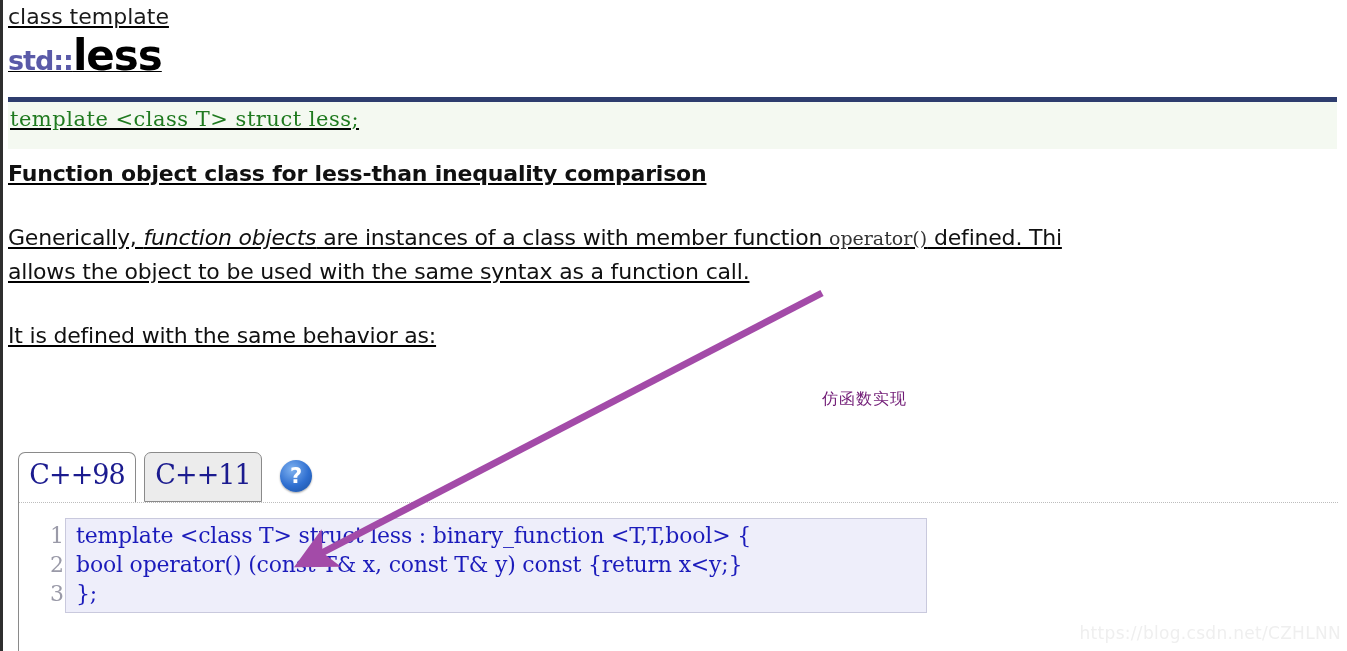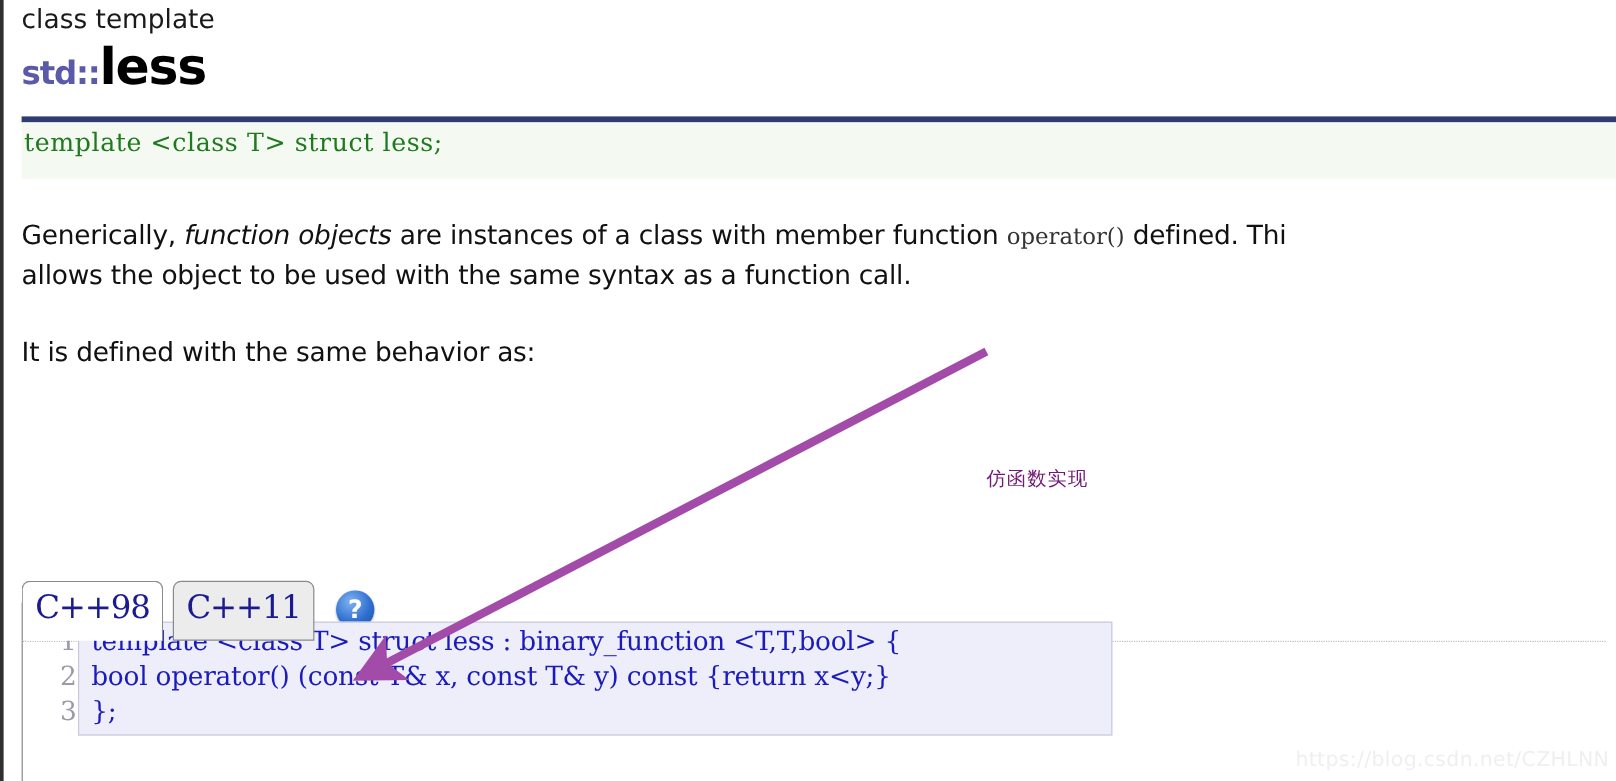--- a/index.html
+++ b/index.html
@@ -26,23 +26,24 @@
   .left-rule {
     position: absolute;
     left: 0px;
     top: 0;
     width: 3px;
     height: 651px;
     background: #2f2f2f;
   }
   .content {
     position: absolute;
-    left: 18px;
+    left: 8px;
     top: 0px;
     width: 1329px;
+    text-decoration: underline;
   }
   .eyebrow {
     font-size: 22px;
     color: #1a1a1a;
     line-height: 30px;
     padding-top: 2px;
     letter-spacing: 0px;
     font-family: "DejaVu Sans", sans-serif;
   }
   .title-line {
@@ -119,21 +120,20 @@
     white-space: nowrap;
   }
 
   
   .tabs-wrap {
     position: absolute;
     left: 18px;
     top: 452px;
     width: 1320px;
     height: 60px;
-    margin-top: 32px;
   }
   .tab {
     position: absolute;
     top: 0;
     height: 47px;
     border: 1px solid #8a8a8a;
     border-radius: 7px 7px 0 0;
     box-sizing: border-box;
     font-family: "DejaVu Serif", serif;
     font-size: 27px;
@@ -253,20 +253,21 @@
 
     <div class="eyebrow">class template</div>
 
     <div class="title-line">
       <span class="title-ns">std::</span><span class="title-name">less</span>
     </div>
 
     <div class="decl-bar"></div>
     <div class="decl-code">template &lt;class T&gt; struct less;</div>
 
+    <h1 class="section-head">Function object class for less-than inequality comparison</h1>
 
 
     <p class="body spaced">
       <span>Generically, </span><span class="ital">function objects</span><span> are instances of a class with member function </span><span class="mono">operator()</span><span> defined. Thi</span><br>
       <span>allows the object to be used with the same syntax as a function call.</span>
     </p>
 
     <p class="body spaced">It is defined with the same behavior as:</p>
   </div>
 

